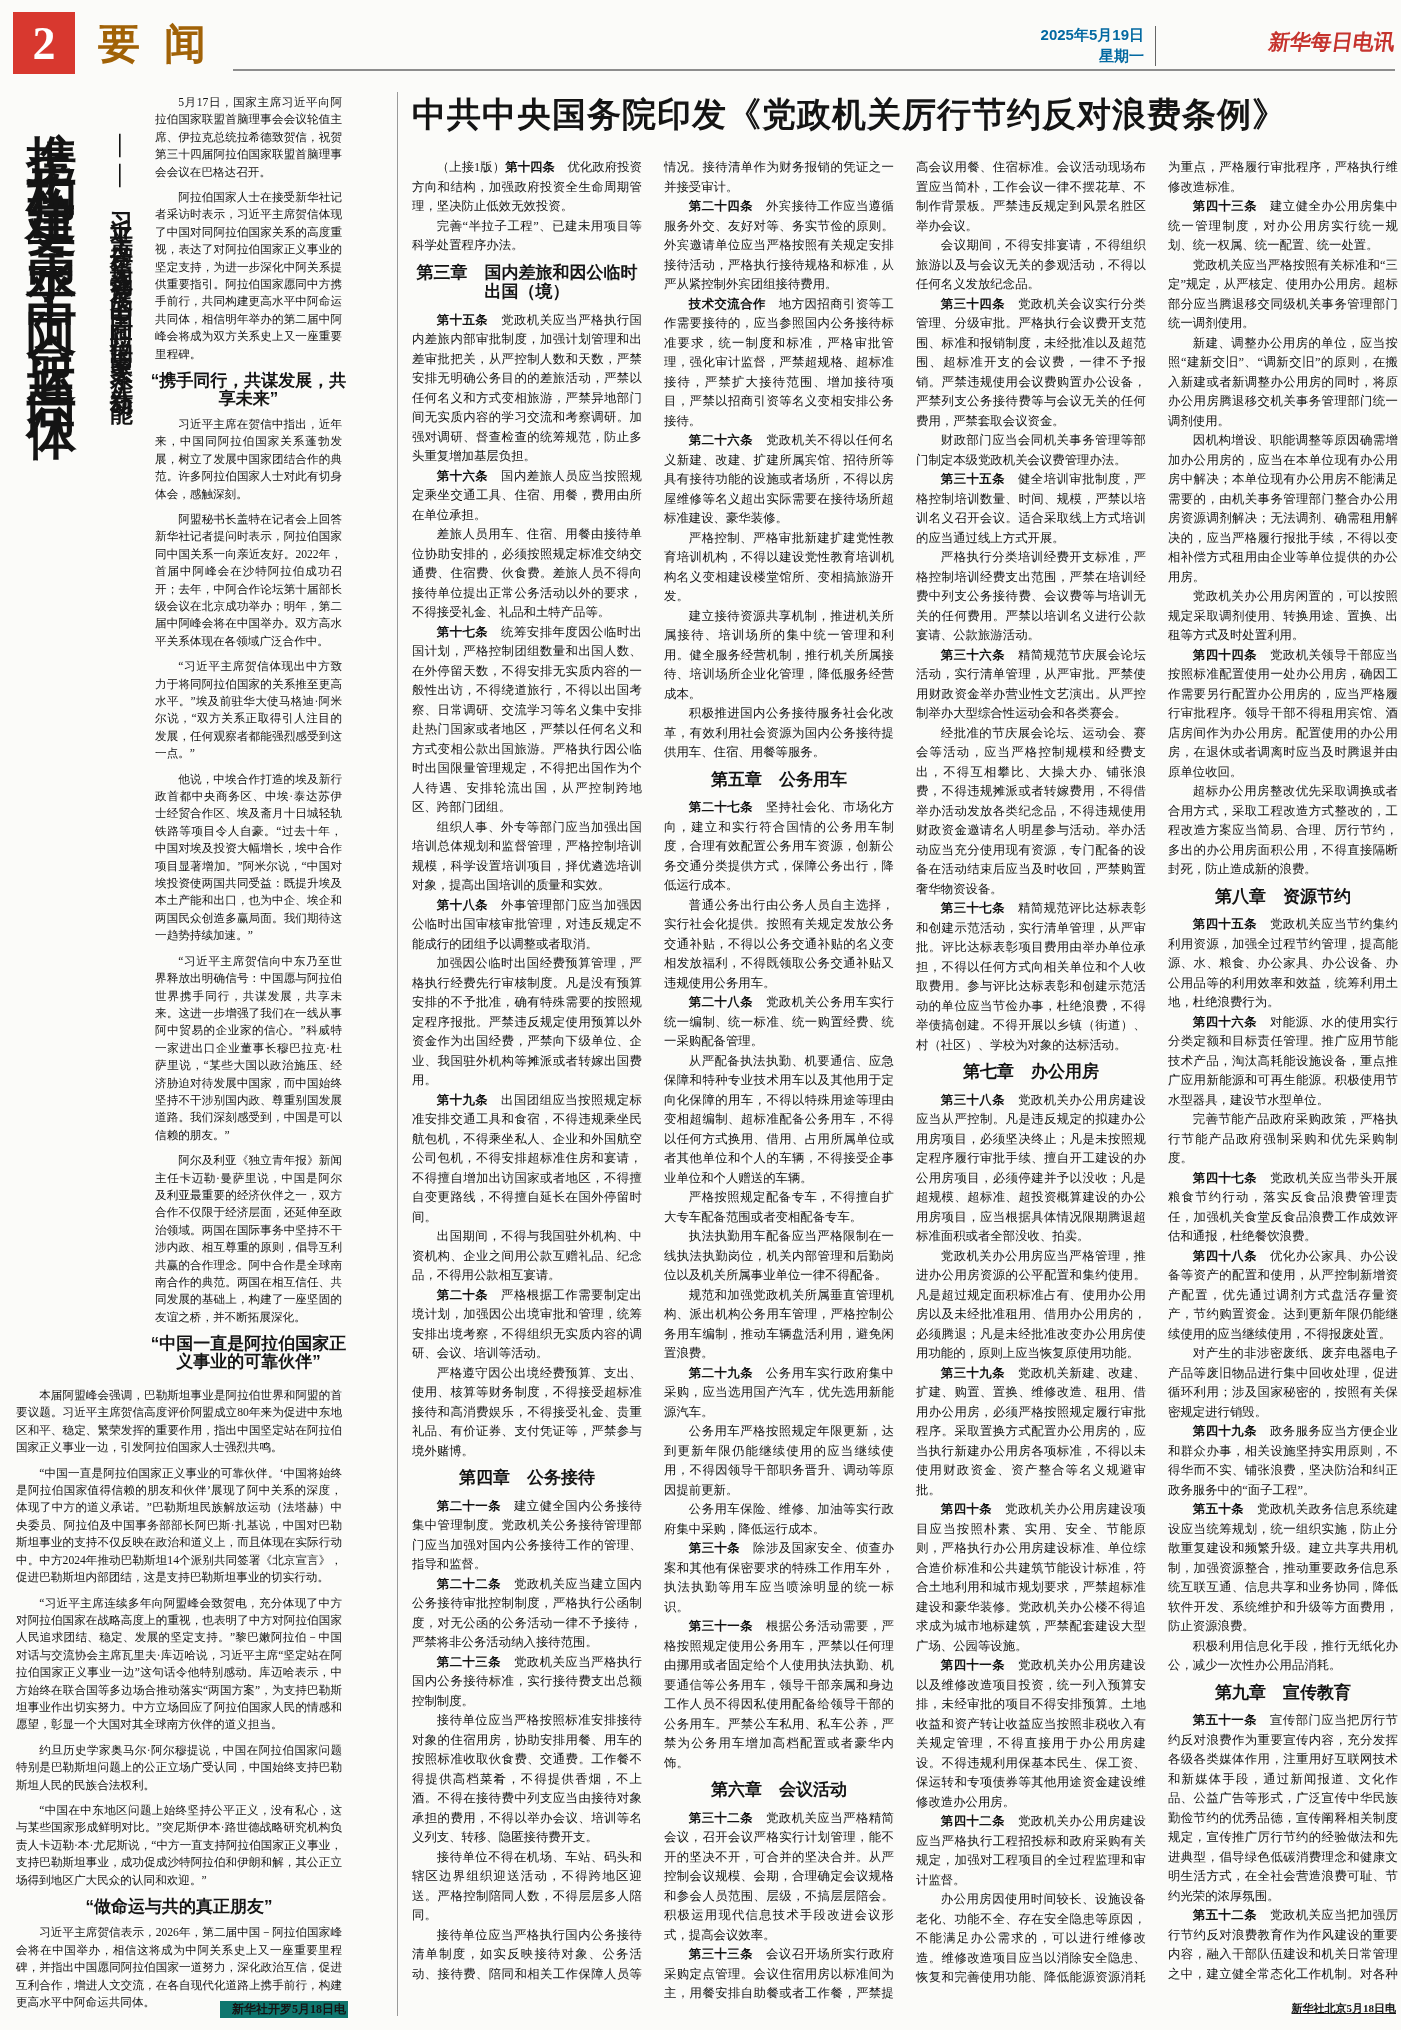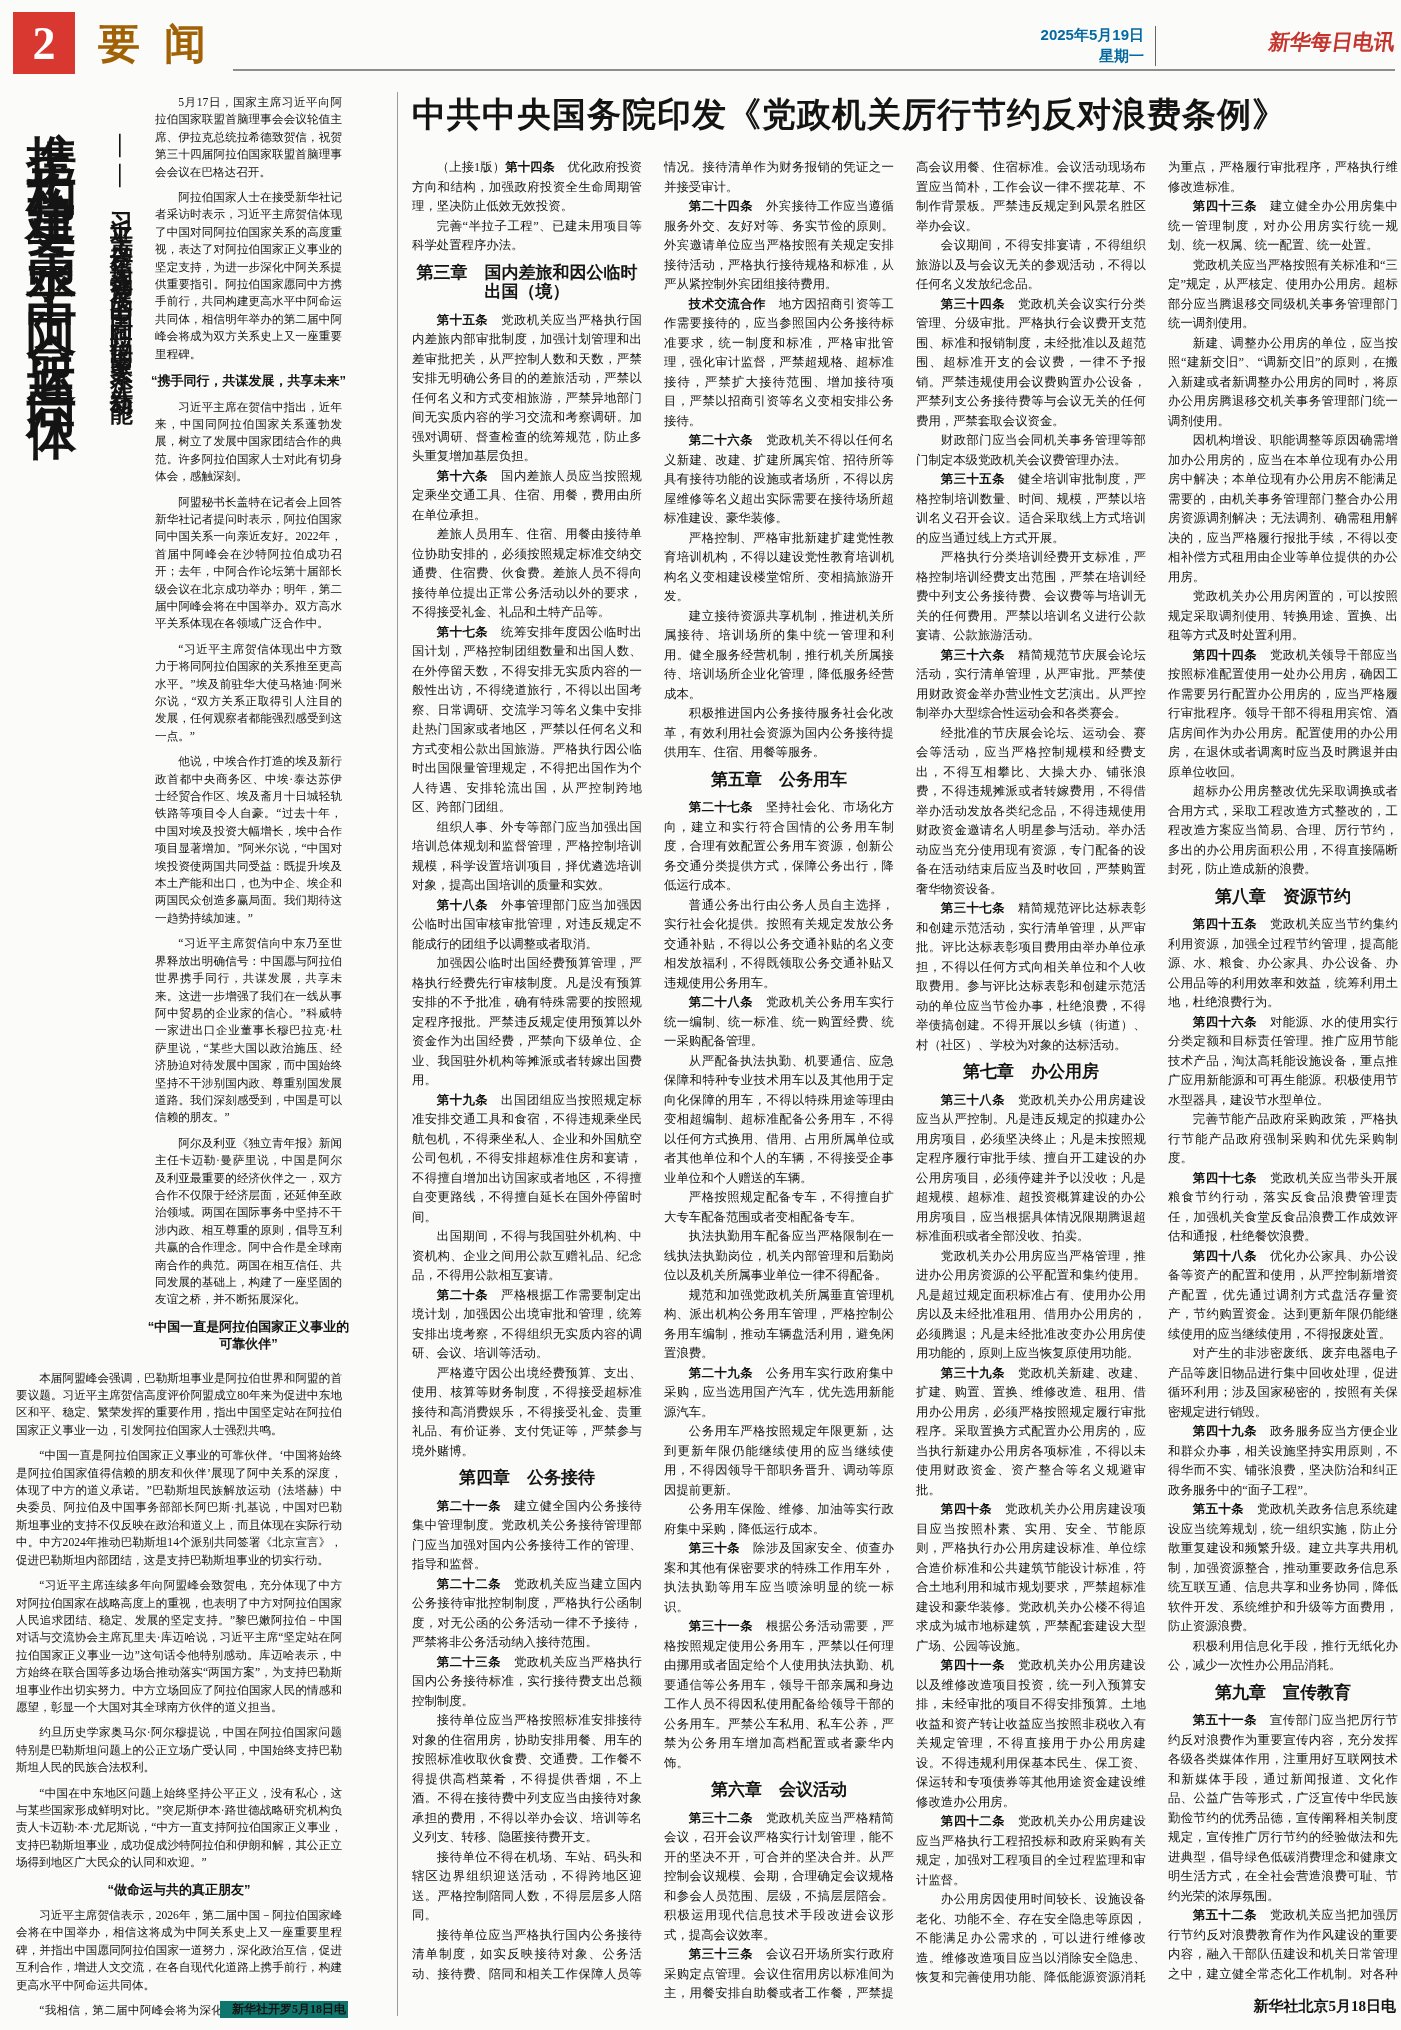--- a/index.html
+++ b/index.html
@@ -23,40 +23,40 @@
   
   .left-art{position:absolute;left:8px;top:86px;width:342px;height:1934px;overflow:hidden;}
   .la-top{display:flex;min-height:1055px;}
   .vtitle{writing-mode:vertical-rl;font-size:50px;font-weight:bold;height:1050px;
     letter-spacing:20px;padding:6px 18px 0 14px;line-height:1.2;}
   .vsub{writing-mode:vertical-rl;font-size:23px;font-weight:bold;height:990px;margin-top:48px;
     letter-spacing:7px;padding:0 10px 0 6px;line-height:1.35;
     font-family:"Liberation Serif",serif;}
   .la-col{flex:1;font-size:11.6px;line-height:17.4px;text-align:justify;}
   .la-col p,.la-bottom p{margin:8px;text-indent:2em;}
-  .la-h{font-weight:bold;font-size:13px;text-align:center;margin:9px 0;
+  .la-h{font-weight:bold;font-size:17px;text-align:center;margin:9px 0;
     font-family:"Liberation Sans","DejaVu Sans",sans-serif;}
   .la-bottom{font-size:11.6px;line-height:17.4px;text-align:justify;margin-top:2px;}
   .la-date{position:absolute;right:2px;bottom:2px;font-weight:bold;font-size:12px;
     background:#0f766e;padding:0 2px 0 12px;}
 
   
   .art-vrule{position:absolute;left:397px;top:92px;height:1924px;width:1px;background:#9a9a9a;}
 
   
   .main-art{position:absolute;left:412px;top:90px;width:986px;height:1928px;}
   .ma-headline{text-align:left;font-size:34px;font-weight:bold;letter-spacing:1px;
     margin:2px 0 20px;white-space:nowrap;}
   .ma-cols{column-count:4;column-gap:22px;height:1848px;overflow:hidden;
     font-size:12.4px;line-height:19.5px;text-align:justify;}
   .ma-p{margin:0;text-indent:2em;}
   .ma-ch{font-weight:bold;font-size:17px;text-align:center;margin:7px 0 9px;
     font-family:"Liberation Sans","DejaVu Sans",sans-serif;break-after:avoid;}
-  .ma-date{position:absolute;right:0;bottom:2px;font-weight:bold;font-size:15px;
-    background:#fbfbf9;padding:0 2px 0 14px;}
+  .ma-date{position:absolute;right:0;bottom:2px;font-weight:bold;font-size:11px;
+    background:#fbfbf9;padding:0 2px 0 14px;text-decoration:underline;}
 </style>
 </head>
 <body>
 
 <div class="page">
 
   <div class="pagenum-box">
     <span>2</span>
   </div>
   <div class="section-title">要闻</div>

